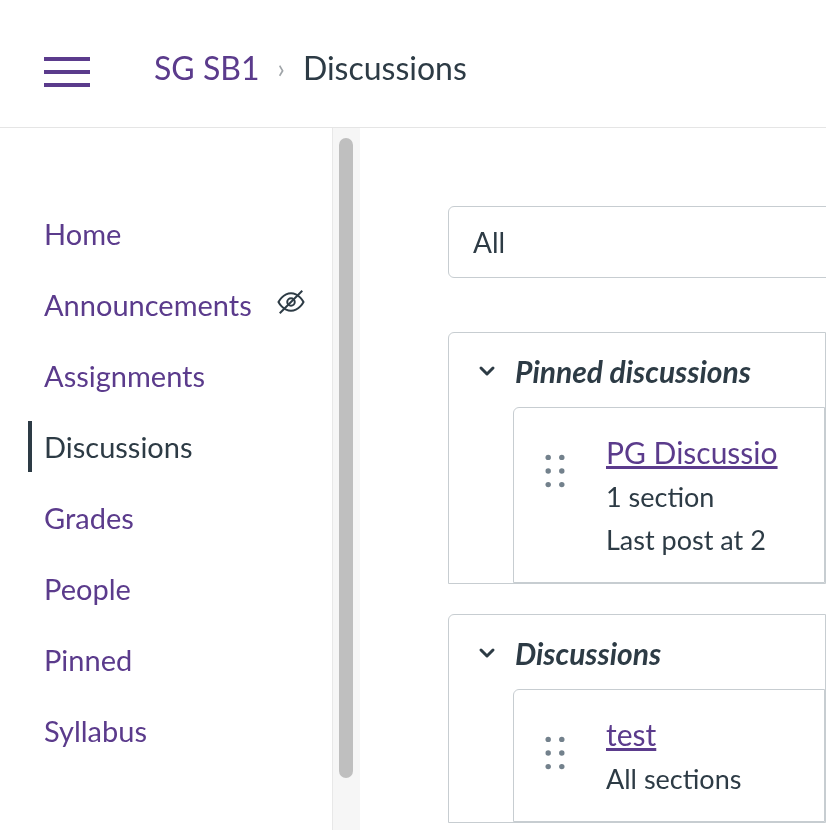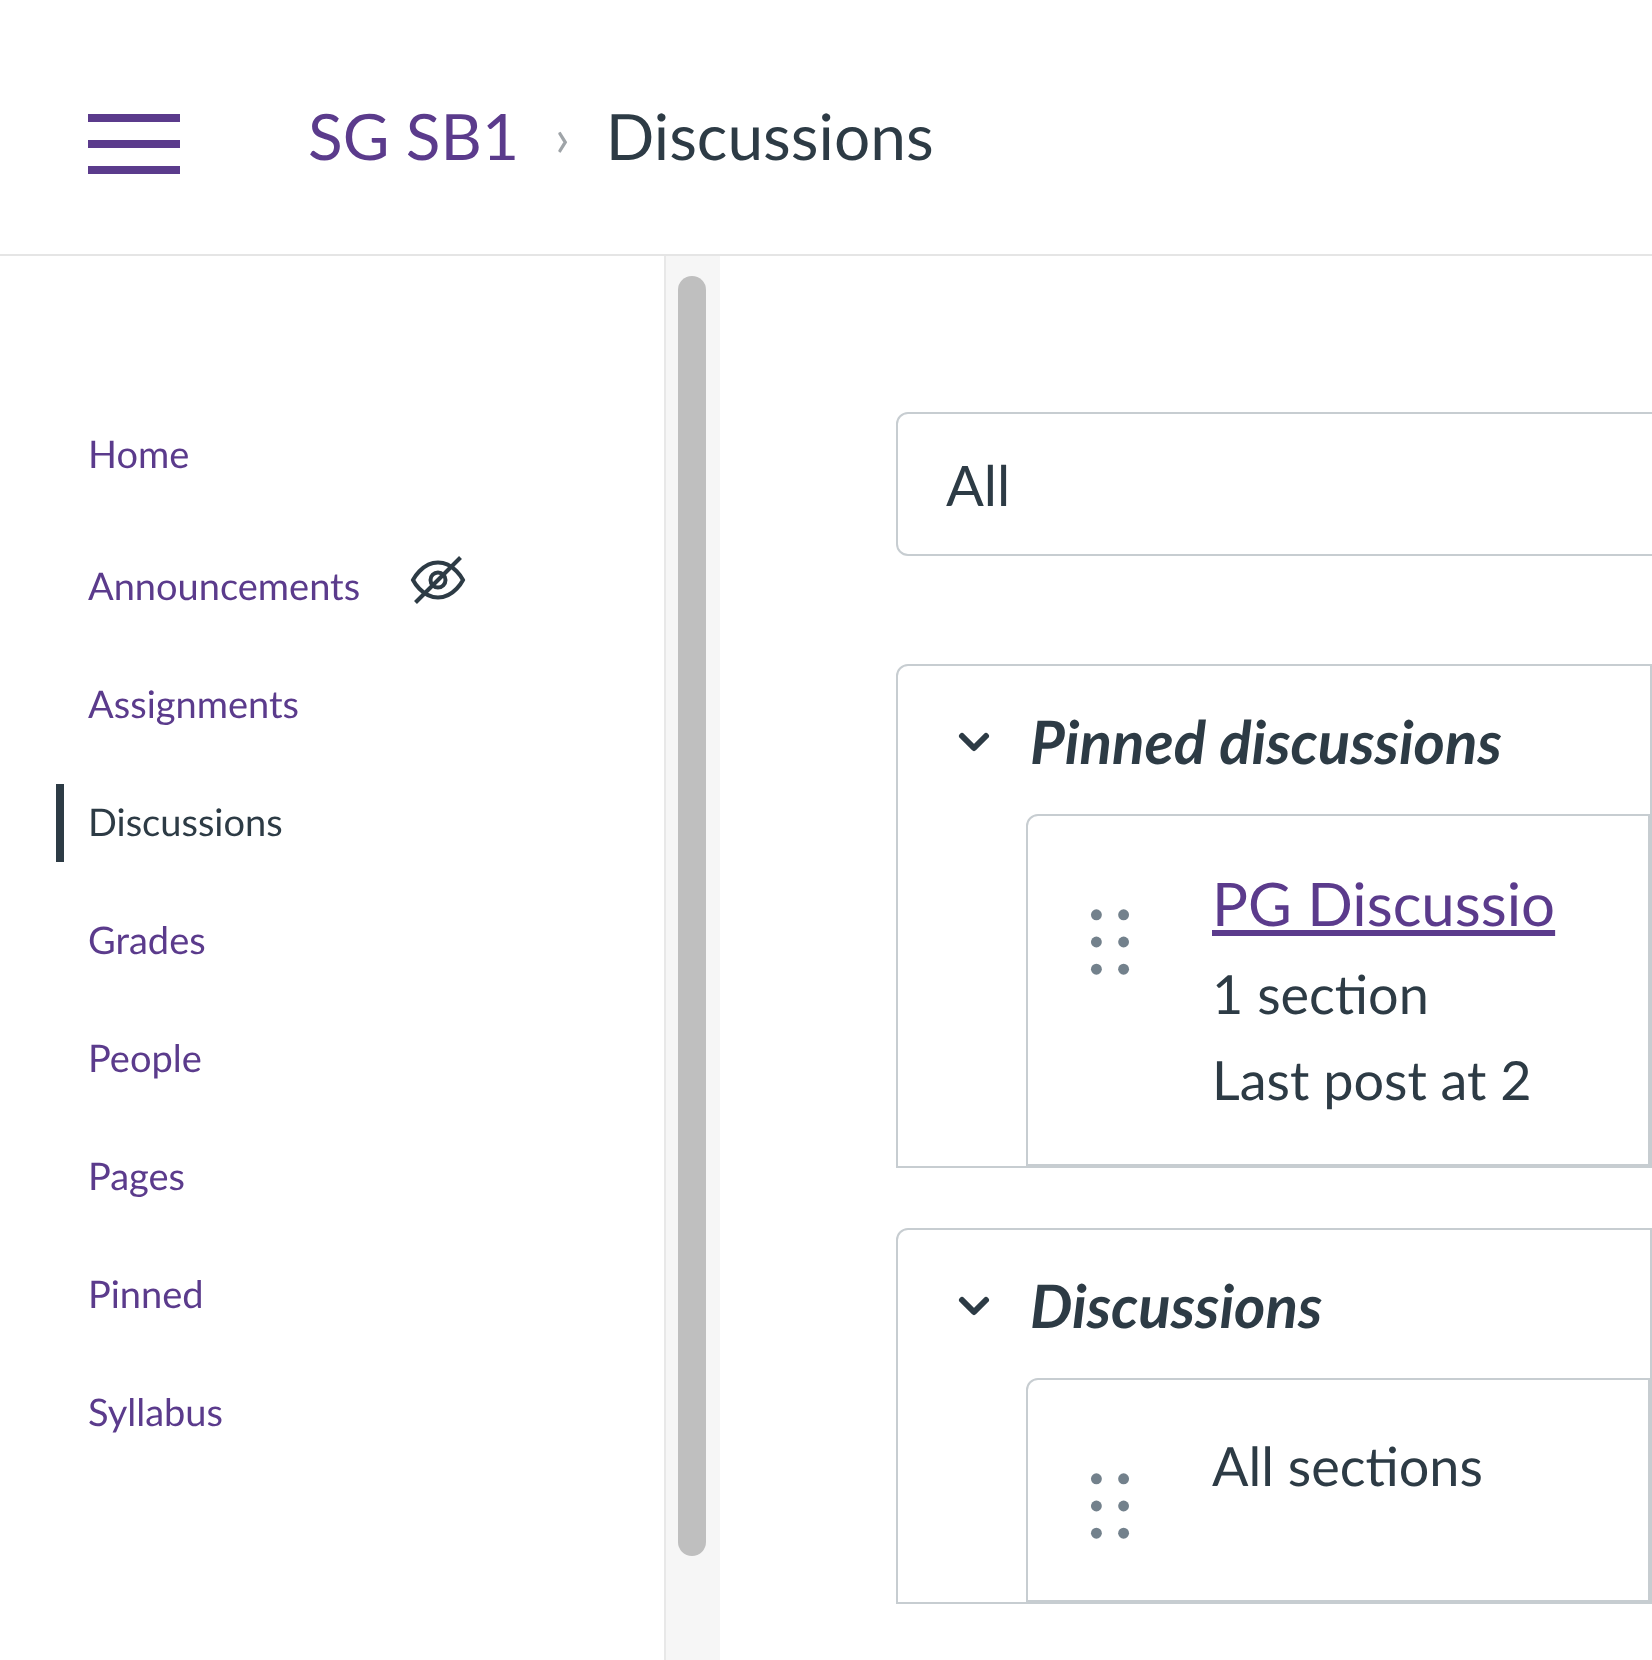--- a/index.html
+++ b/index.html
@@ -74,22 +74,22 @@
     top: 0;
     right: -20px;
     width: 28px;
     height: 100%;
     background: #F6F6F6;
     border-left: 1px solid #E8E8E8;
   }
   .sidebar-inner { position: relative; z-index:2; }
   .nav-item {
     display: flex;
-    align-items: flex-end;
-    font-size: 19px;
+    align-items: flex-start;
+    font-size: 29px;
     color: #5B3B8C;
     padding: 18px 0 18px 44px;
     cursor: pointer;
     text-decoration: none;
     position: relative;
   }
   .nav-item.active {
     color: #2D3B45;
     font-weight: 400;
   }
@@ -211,23 +211,20 @@
       <a class="nav-item active">
         <span>Discussions</span>
       </a>
       <a class="nav-item">
         <span>Grades</span>
       </a>
       <a class="nav-item">
         <span>People</span>
       </a>
       <a class="nav-item">
-        <span>Pages</span>
-      </a>
-      <a class="nav-item">
         <span>Pinned</span>
       </a>
       <a class="nav-item">
         <span>Syllabus</span>
       </a>
     </div>
   </nav>
 
   <main class="main">
     <div class="filter-row">
@@ -278,18 +275,19 @@
           <svg width="22" height="34" viewBox="0 0 12 20" fill="#73818C">
             <circle cx="2" cy="2" r="1.6"></circle>
               <circle cx="10" cy="2" r="1.6"></circle>
             <circle cx="2" cy="10" r="1.6"></circle>
               <circle cx="10" cy="10" r="1.6"></circle>
             <circle cx="2" cy="18" r="1.6"></circle>
               <circle cx="10" cy="18" r="1.6"></circle>
           </svg>
         </span>
         <div class="card-body">
+          <a class="card-title">test</a>
           <span class="card-line">All sections</span>
         </div>
       </div>
     </div>
   </main>
 </div>
 
 </body></html>

